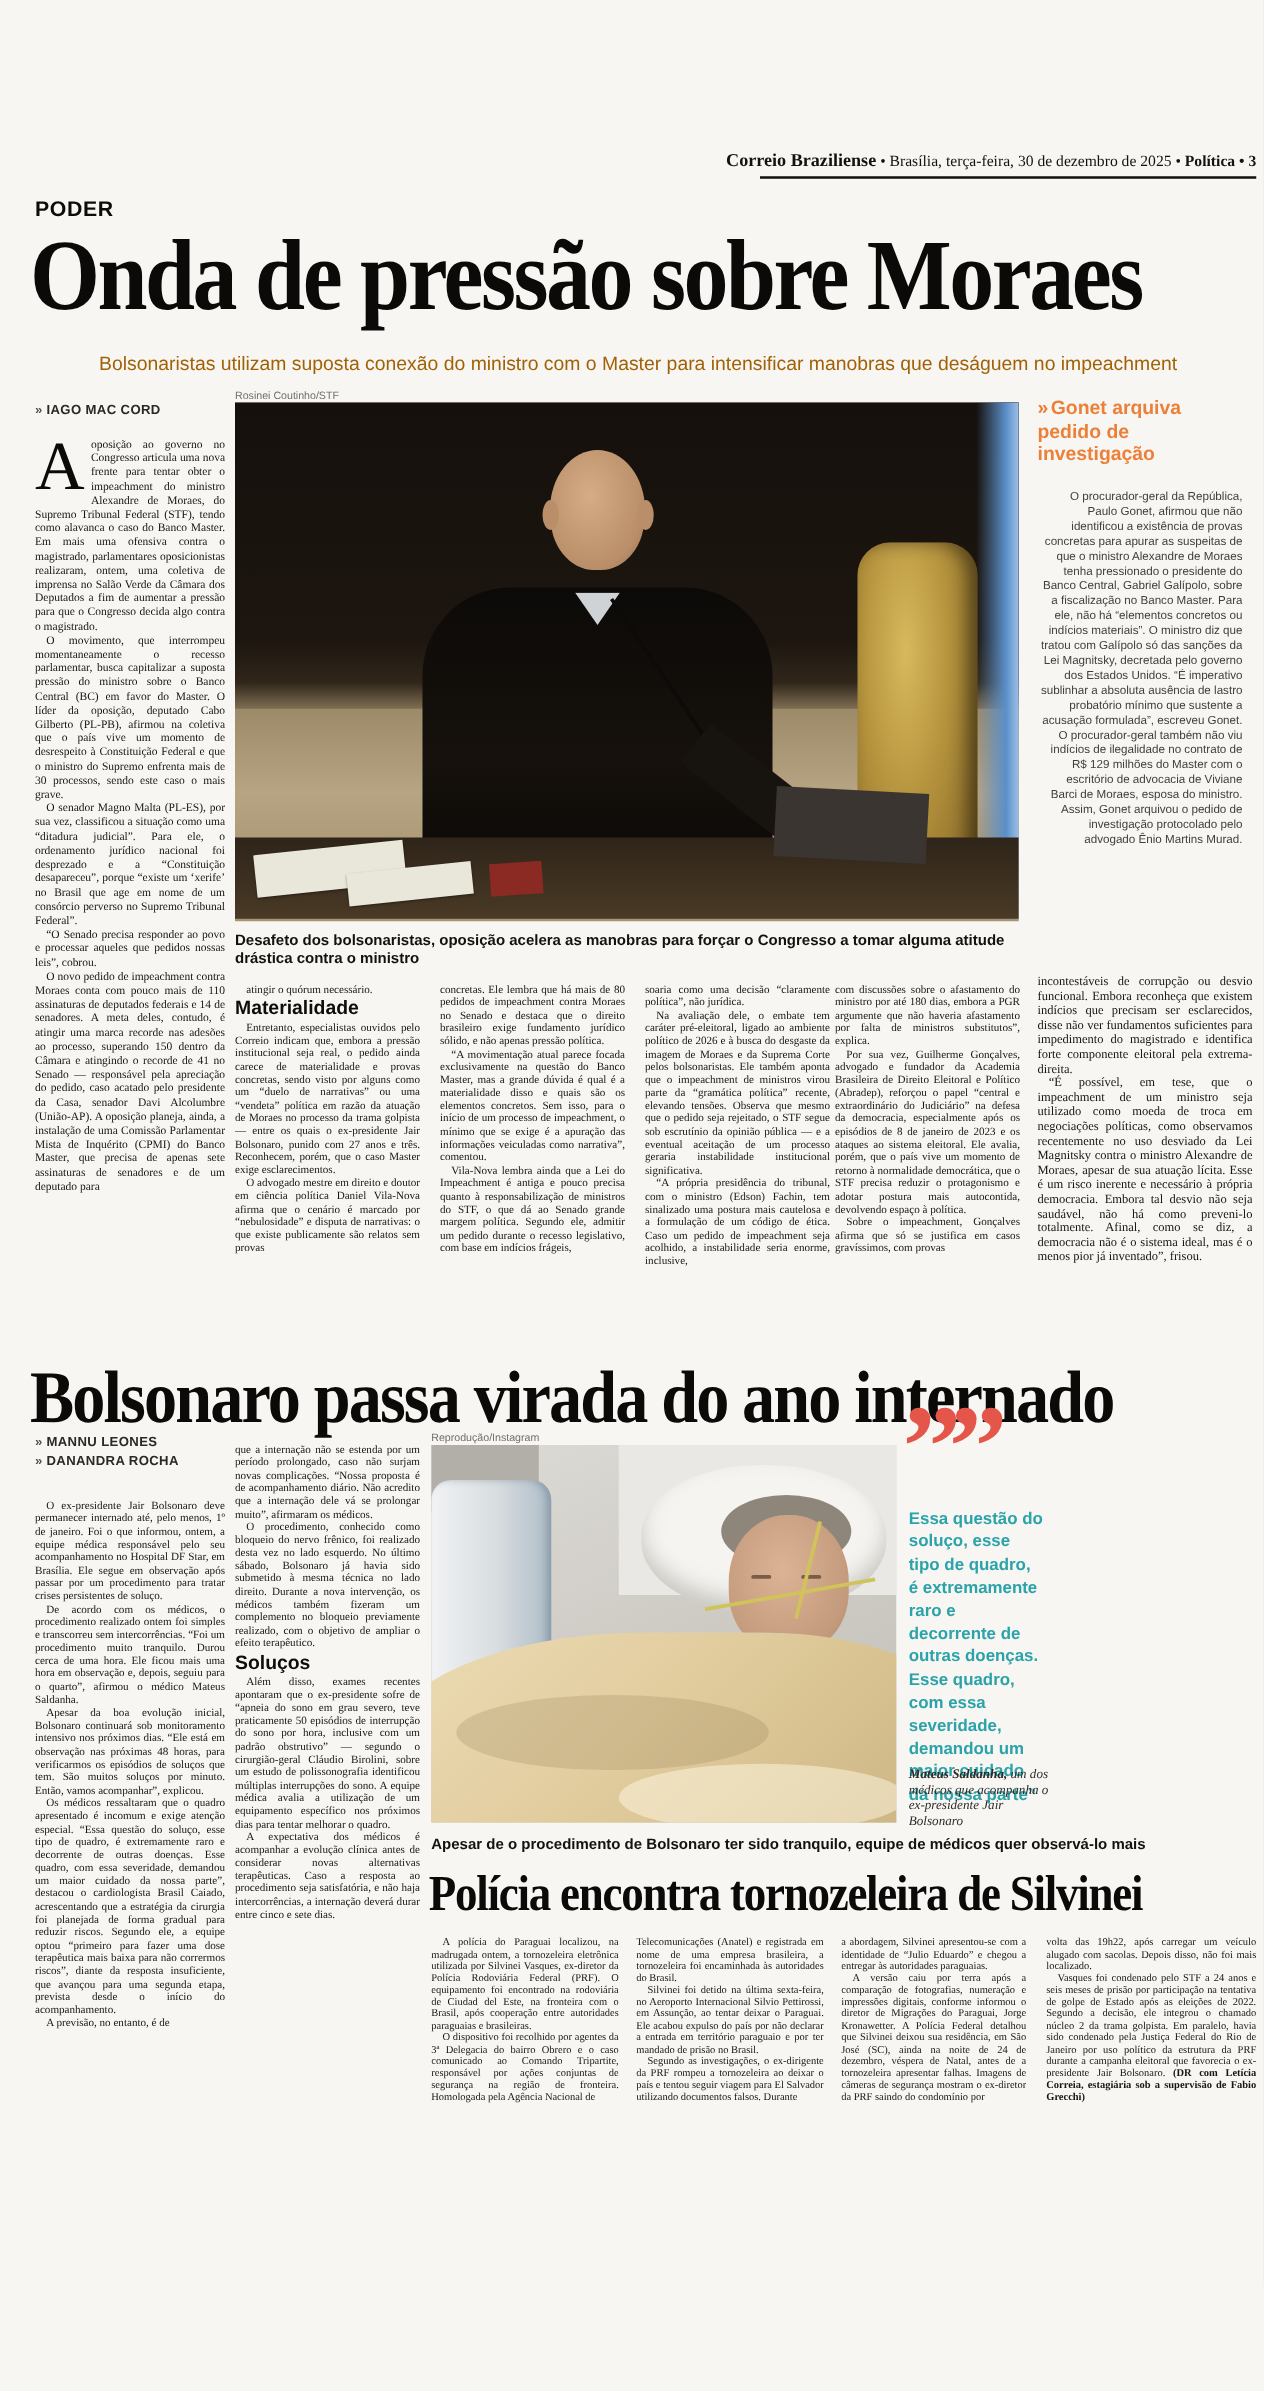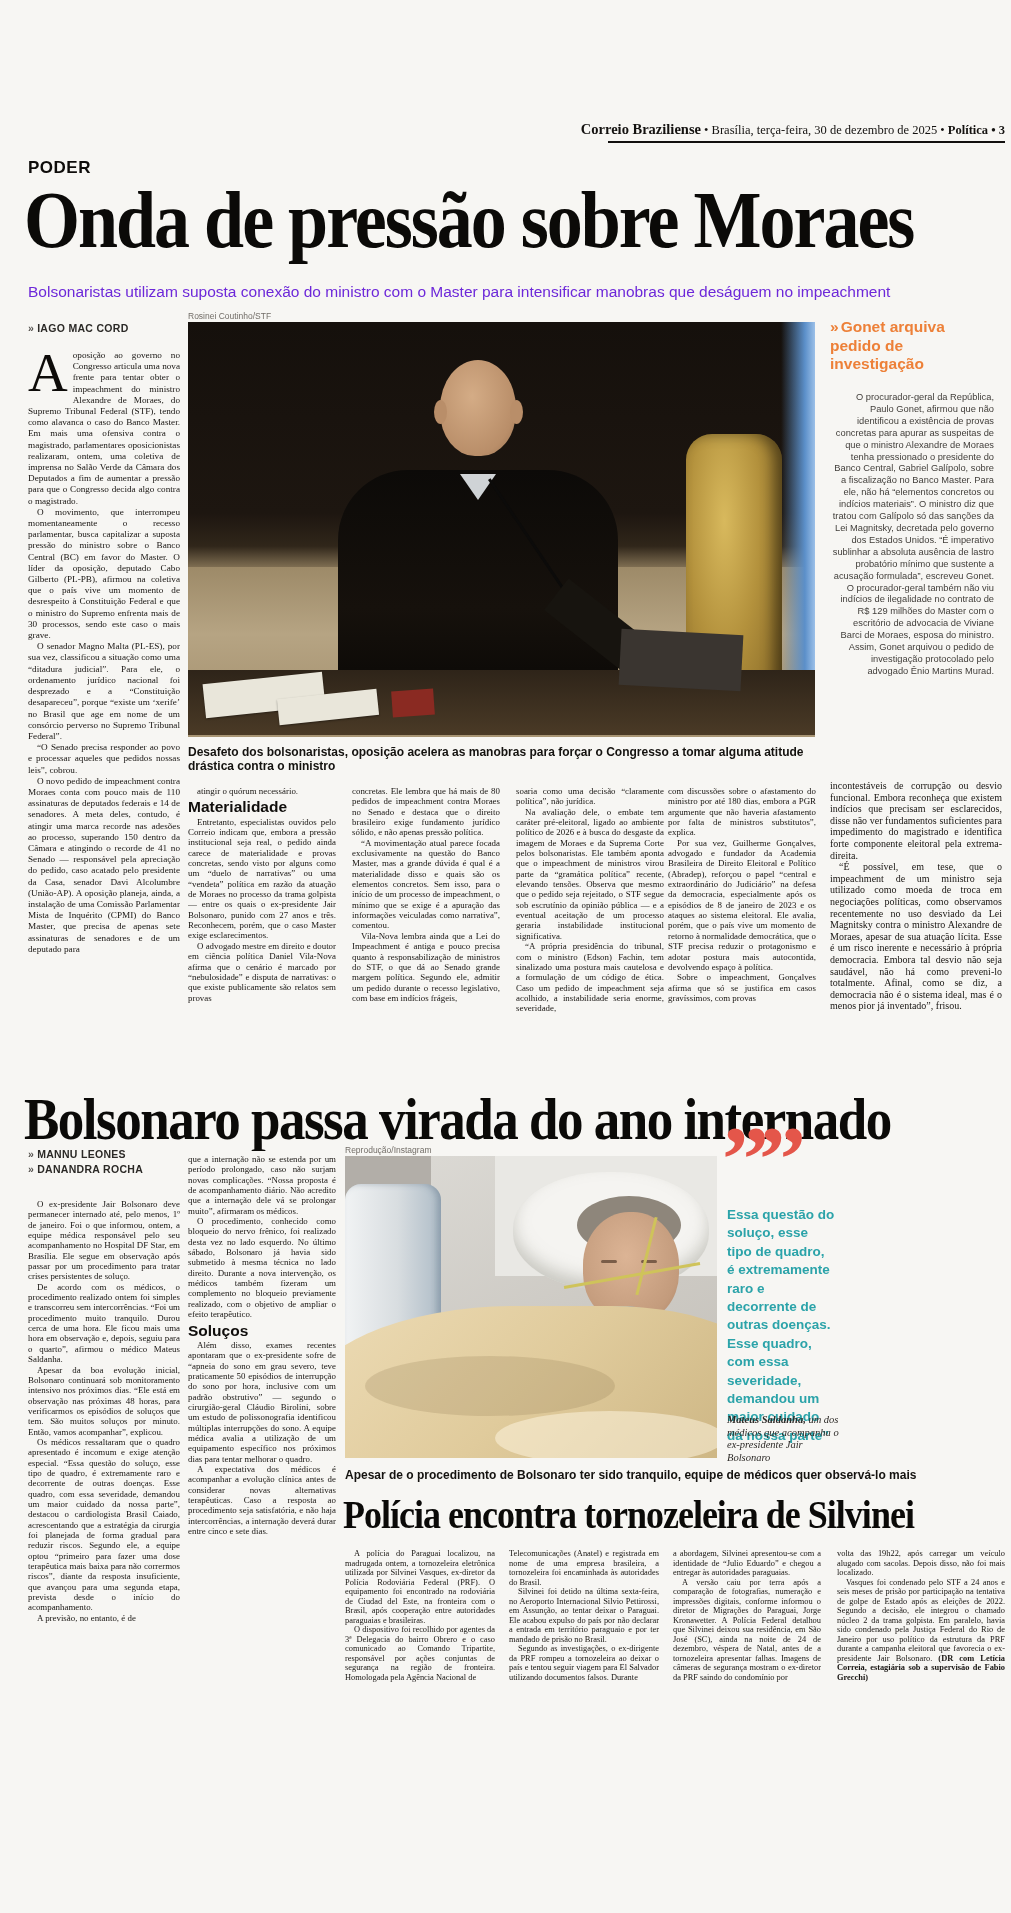--- a/index.html
+++ b/index.html
@@ -9,21 +9,21 @@
   
   .masthead{font-size:12.5px;color:#141210;text-align:left;white-space:nowrap;}
   .masthead .brand{font-weight:bold;font-size:14.5px;}
   .masthead .b{font-weight:bold;}
   .mast-rule{background:#12100e;}
   .kicker{font-family:"Liberation Sans",sans-serif;font-weight:bold;font-size:17px;letter-spacing:.5px;color:#0e0c0a;}
   .headline{font-weight:bold;letter-spacing:-2px;white-space:nowrap;transform:scaleY(1.12);transform-origin:top left;color:#0b0a08;}
   .h1{font-size:72px;line-height:76px;}
   .h2{font-size:53px;line-height:58px;letter-spacing:-1.5px;}
   .h3{font-size:36px;line-height:40px;letter-spacing:-1px;}
-  .subhead{font-family:"Liberation Sans",sans-serif;font-size:15.5px;color:#6d28d9;}
+  .subhead{font-family:"Liberation Sans",sans-serif;font-size:15.5px;color:#a16207;text-align:center;}
   .byline{font-family:"Liberation Sans",sans-serif;font-size:10.5px;font-weight:bold;color:#2b2926;letter-spacing:.3px;}
   .byline .mk{color:#55524e;margin-right:3px;}
   .credit{font-family:"Liberation Sans",sans-serif;font-size:8.5px;color:#726d67;}
   .caption{font-family:"Liberation Sans",sans-serif;font-weight:bold;font-size:12px;color:#14120f;line-height:14px;}
   
   .bodycol{text-align:justify;overflow:hidden;}
   .bodycol p{margin:0;text-indent:9px;}
   .bodycol p.lead-p{text-indent:0;}
   .plist.cont p:first-child{text-indent:0;}
   .body-s{font-size:9.2px;line-height:11.2px;}
@@ -143,21 +143,21 @@
         <p>concretas. Ele lembra que há mais de 80 pedidos de impeachment contra Moraes no Senado e destaca que o direito brasileiro exige fundamento jurídico sólido, e não apenas pressão política.</p>
         <p>“A movimentação atual parece focada exclusivamente na questão do Banco Master, mas a grande dúvida é qual é a materialidade disso e quais são os elementos concretos. Sem isso, para o início de um processo de impeachment, o mínimo que se exige é a apuração das informações veiculadas como narrativa”, comentou.</p>
         <p>Vila-Nova lembra ainda que a Lei do Impeachment é antiga e pouco precisa quanto à responsabilização de ministros do STF, o que dá ao Senado grande margem política. Segundo ele, admitir um pedido durante o recesso legislativo, com base em indícios frágeis,</p>
       </div>
   </div>
 
   <div class="abs bodycol body-m" style="left:516px;top:786px;width:148px;height:282px;">
     <div class="plist cont">
         <p>soaria como uma decisão “claramente política”, não jurídica.</p>
         <p>Na avaliação dele, o embate tem caráter pré-eleitoral, ligado ao ambiente político de 2026 e à busca do desgaste da imagem de Moraes e da Suprema Corte pelos bolsonaristas. Ele também aponta que o impeachment de ministros virou parte da “gramática política” recente, elevando tensões. Observa que mesmo que o pedido seja rejeitado, o STF segue sob escrutínio da opinião pública — e a eventual aceitação de um processo geraria instabilidade institucional significativa.</p>
-        <p>“A própria presidência do tribunal, com o ministro (Edson) Fachin, tem sinalizado uma postura mais cautelosa e a formulação de um código de ética. Caso um pedido de impeachment seja acolhido, a instabilidade seria enorme, severidade,</p>
+        <p>“A própria presidência do tribunal, com o ministro (Edson) Fachin, tem sinalizado uma postura mais cautelosa e a formulação de um código de ética. Caso um pedido de impeachment seja acolhido, a instabilidade seria enorme, inclusive,</p>
       </div>
   </div>
 
   <div class="abs bodycol body-m" style="left:668px;top:786px;width:148px;height:282px;">
     <div class="plist cont">
         <p>com discussões sobre o afastamento do ministro por até 180 dias, embora a PGR argumente que não haveria afastamento por falta de ministros substitutos”, explica.</p>
         <p>Por sua vez, Guilherme Gonçalves, advogado e fundador da Academia Brasileira de Direito Eleitoral e Político (Abradep), reforçou o papel “central e extraordinário do Judiciário” na defesa da democracia, especialmente após os episódios de 8 de janeiro de 2023 e os ataques ao sistema eleitoral. Ele avalia, porém, que o país vive um momento de retorno à normalidade democrática, que o STF precisa reduzir o protagonismo e adotar postura mais autocontida, devolvendo espaço à política.</p>
         <p>Sobre o impeachment, Gonçalves afirma que só se justifica em casos gravíssimos, com provas</p>
       </div>
   </div>

